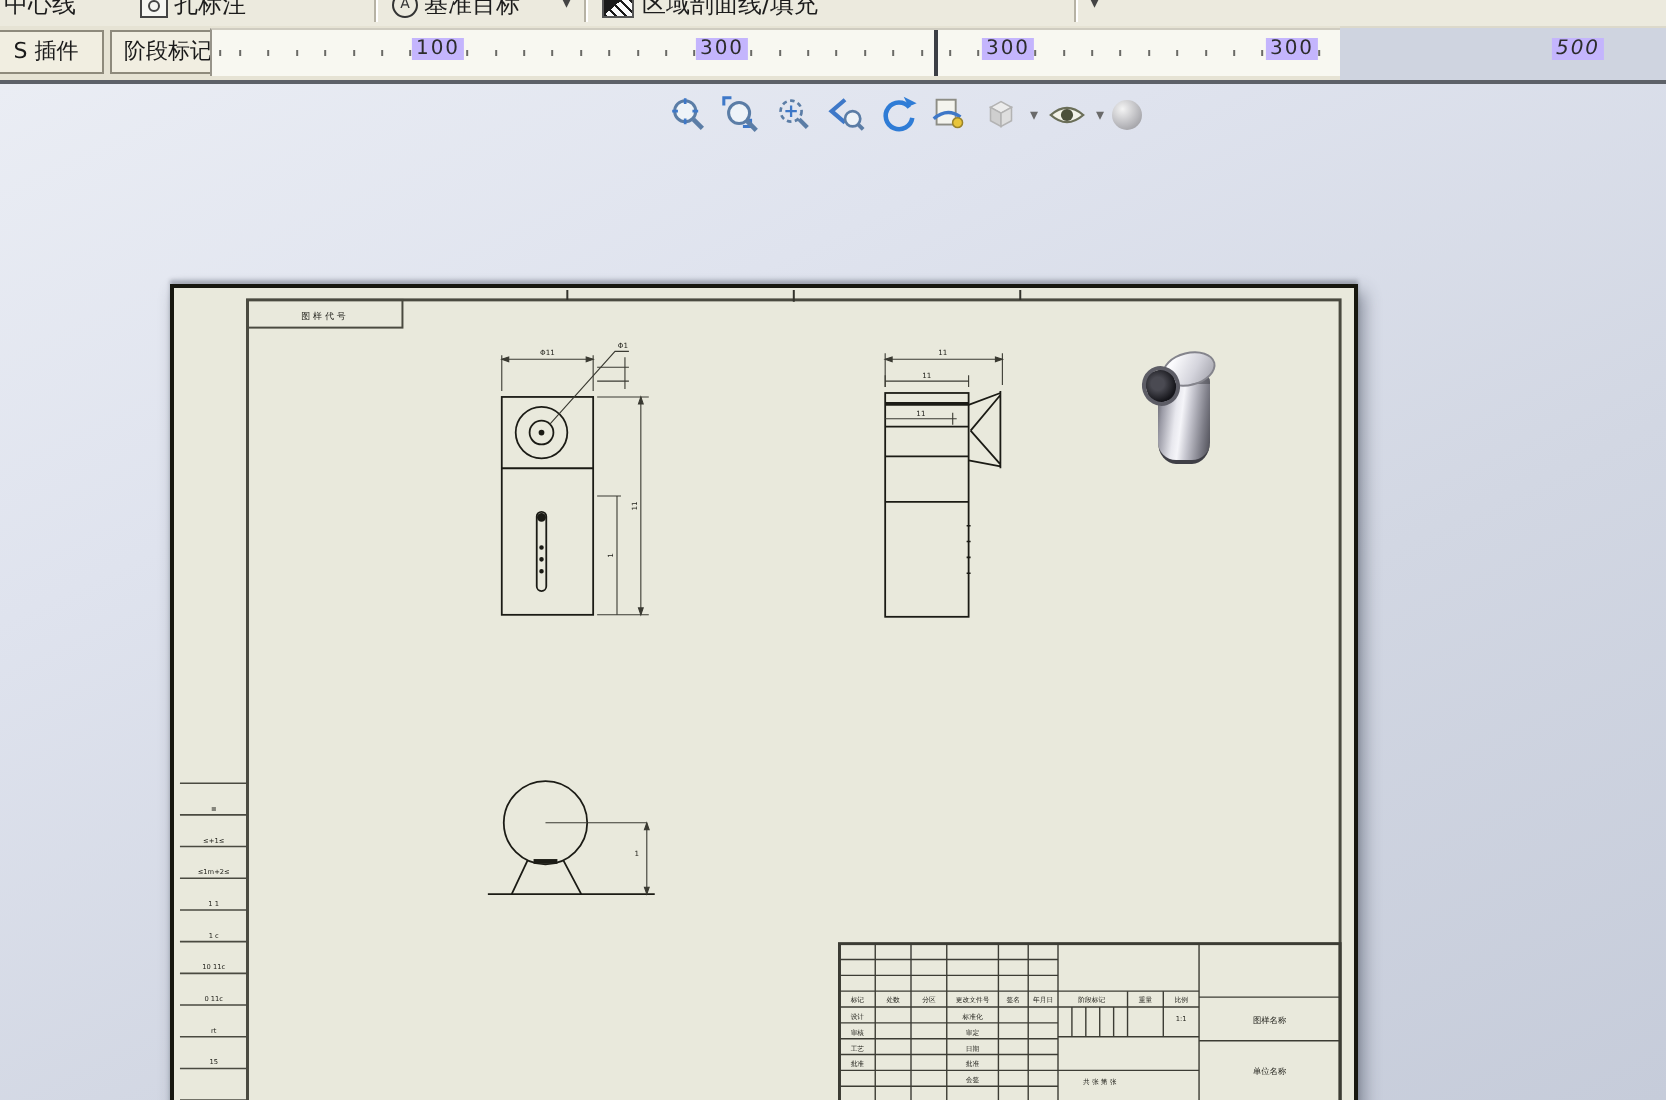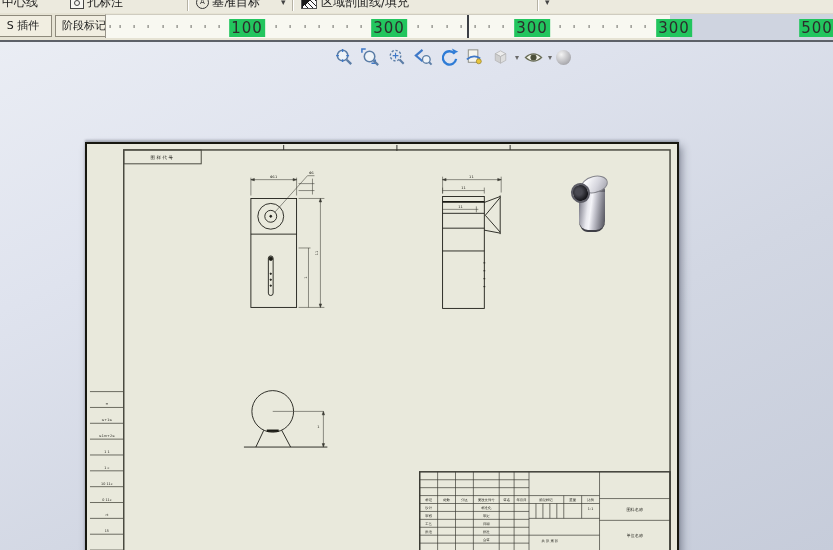--- a/index.html
+++ b/index.html
@@ -19,23 +19,23 @@
   .hc-icon::after{content:"";position:absolute;left:3px;top:2px;width:4px;height:4px;border:1px solid #444;border-radius:50%;}
 
   
   .tabrow{position:absolute;left:0;top:13px;width:670px;height:27px;background:#e6e3d4;}
   .tab{position:absolute;top:2px;height:20px;line-height:20px;background:#f1eee1;border:1px solid #8e8a7c;font-size:11px;color:#1a1a1a;text-align:center;padding:0 6px;}
   .tab-1{left:-6px;min-width:44px;}
   .tab-2{left:55px;min-width:44px;}
   .ruler{position:absolute;left:105px;top:1px;right:0;bottom:2px;background:#f8f8f1;border-left:1px solid #97948a;border-top:1px solid #cfccc0;}
   .ruler .ticks{position:absolute;left:0;right:0;top:10px;height:3px;
      background:repeating-linear-gradient(90deg,#6a6a66 0 1px,rgba(0,0,0,0) 1px 14.2px);background-position:13.6px 0;}
-  .rnum{position:absolute;top:4px;transform:translateX(-50%);font-size:15px;color:#2c2c2c;background:#22c55e;padding:0 2px;letter-spacing:1px;margin-left:28px;}
+  .rnum{position:absolute;top:4px;transform:translateX(-50%);font-size:10px;color:#2c2c2c;background:#c4b5fd;padding:0 2px;letter-spacing:1px;}
   .rnum:nth-of-type(1){left:113px;} .rnum:nth-of-type(2){left:255px;} .rnum:nth-of-type(3){left:398px;}
-  .rnum:nth-of-type(4){left:540px;} .rnum:nth-of-type(5){left:683px;}
+  .rnum:nth-of-type(4){left:540px;} .rnum:nth-of-type(5){left:683px;font-style:italic;}
   .ruler-split{position:absolute;left:361px;top:0;bottom:0;width:2px;background:#3c3f45;}
   .tab-bottom-line{position:absolute;left:0;top:40px;width:833px;height:2px;background:#5d6168;}
 
   
   .viewport{position:absolute;left:0;top:42px;width:833px;height:508px;
      background:linear-gradient(155deg,#eaedf4 0%,#dfe3ee 30%,#d2d7e3 62%,#c6ccda 100%);}
 
   
   .viewbar{position:absolute;left:334px;top:3px;height:24px;display:flex;align-items:center;gap:5px;}
   .vb-ico{width:21px;height:21px;flex:0 0 auto;}

